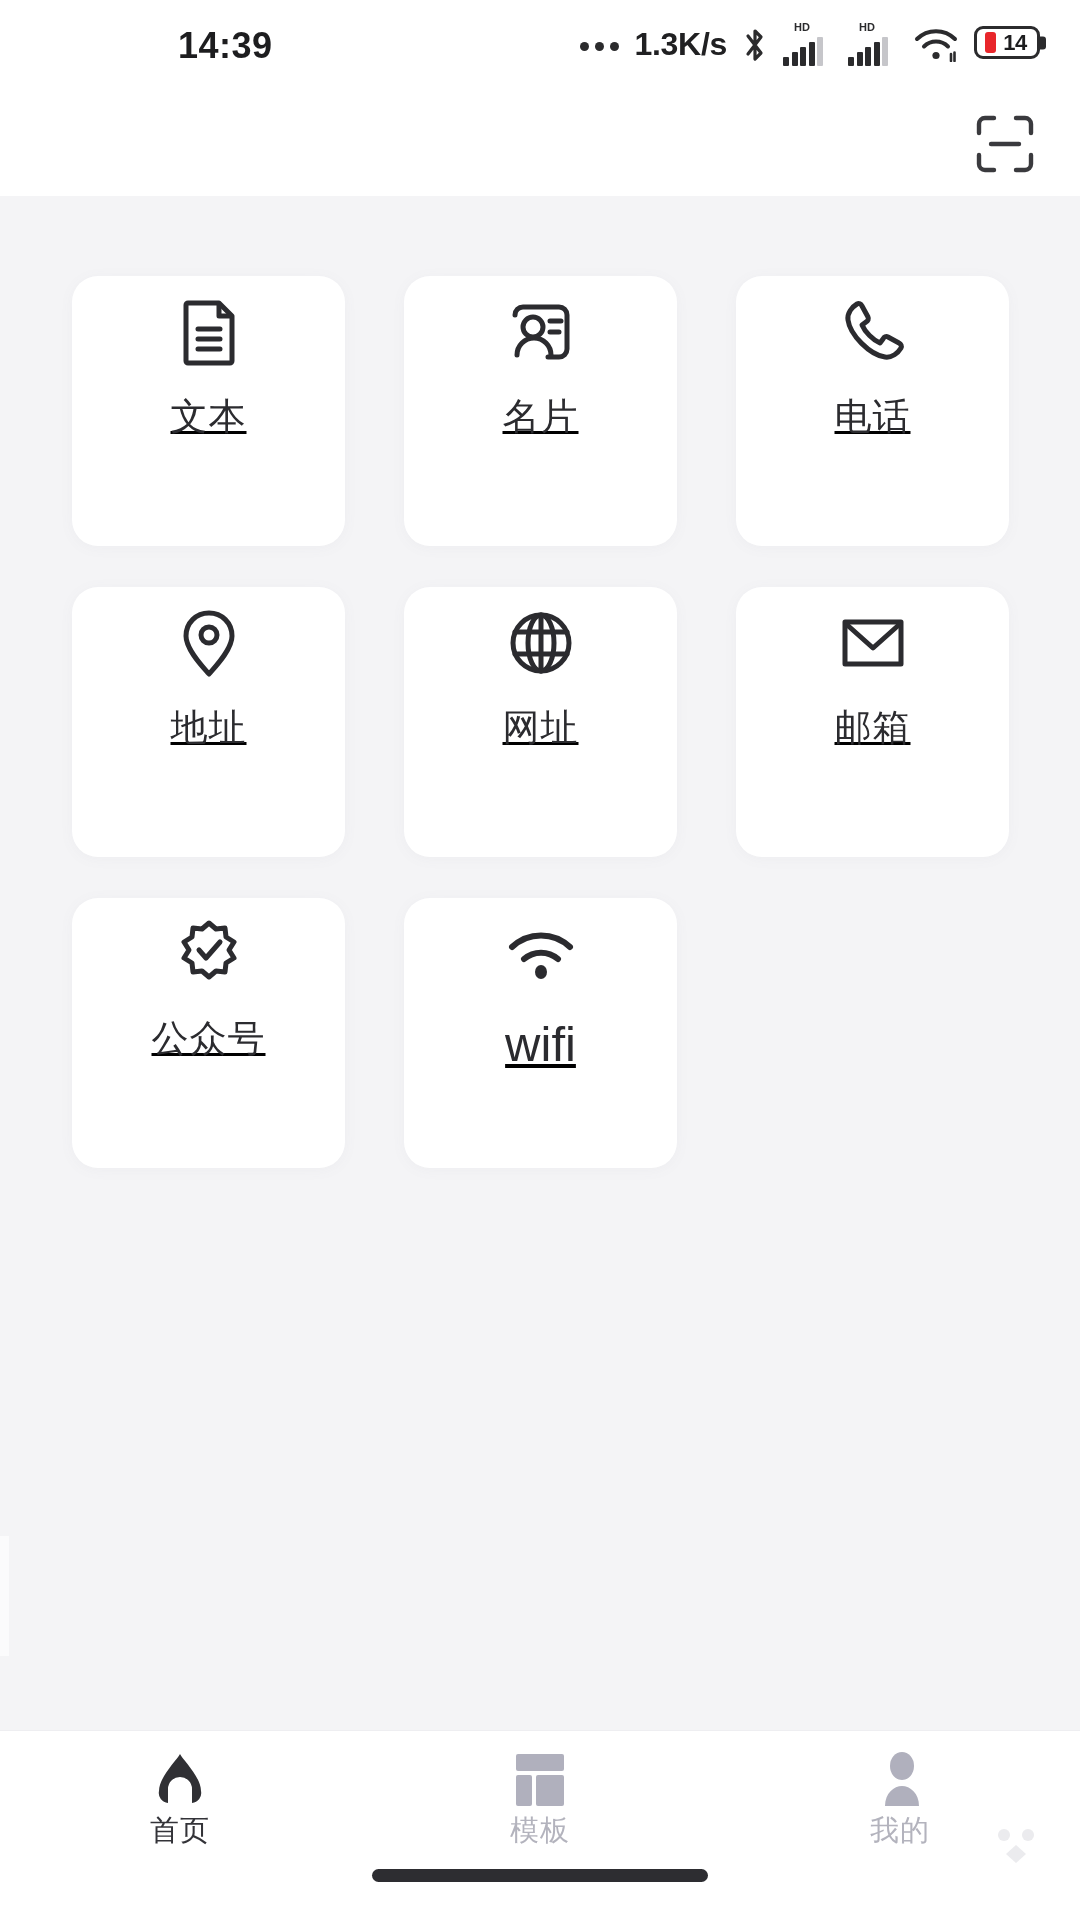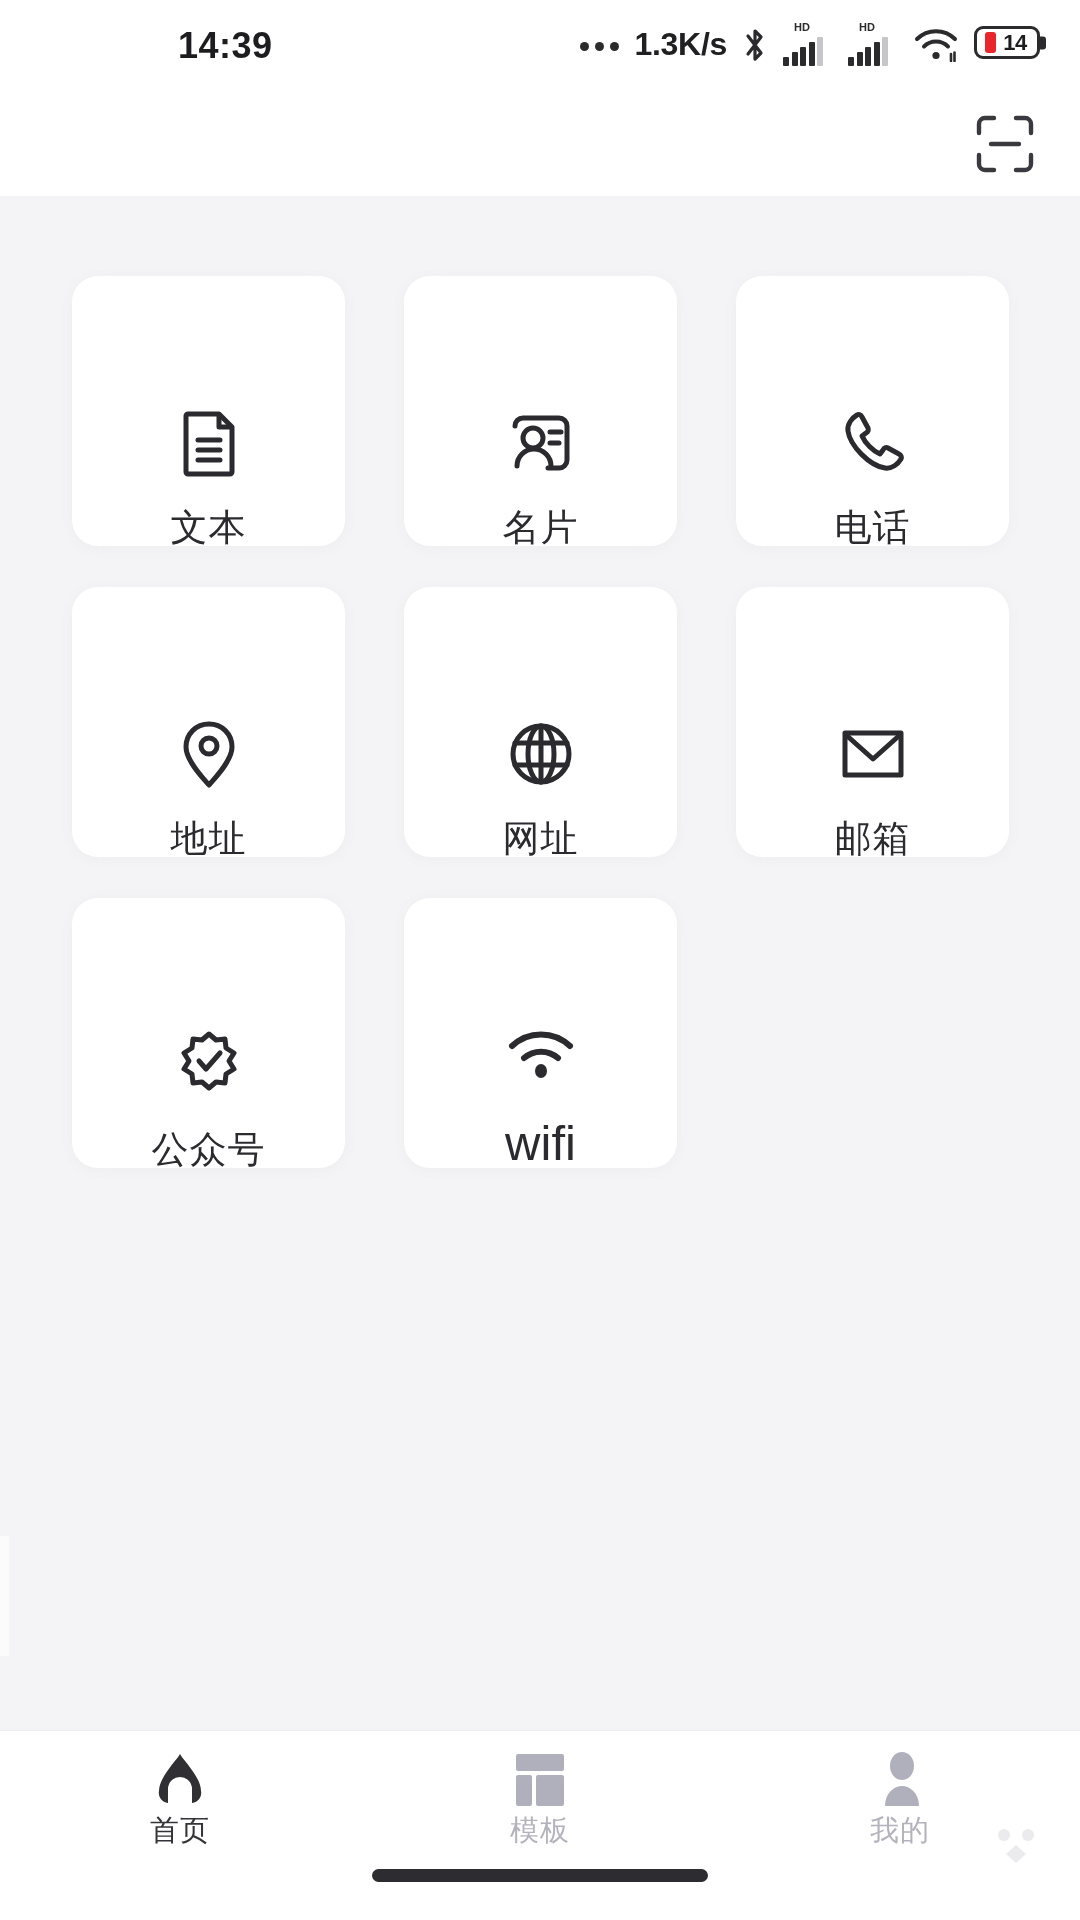--- a/index.html
+++ b/index.html
@@ -88,22 +88,23 @@
   .grid {
     display:grid;
     grid-template-columns:repeat(3, 273px);
     column-gap:59px; row-gap:41px;
     padding-left:72px;
   }
   .card {
     width:273px; height:270px;
     background:#ffffff; border-radius:26px;
     display:flex; flex-direction:column;
-    align-items:center; justify-content:flex-end;
+    align-items:center; justify-content:flex-start;
     box-shadow:0 2px 14px rgba(120,120,135,.05);
+    text-decoration:underline;
   }
   .card .ico {
     height:112px; display:flex; align-items:center; justify-content:center;
   }
   .card .lbl {
     margin-top:10px;
     font-size:37px; color:#2b2b2f; letter-spacing:1px; line-height:1;
   }
   .card .lbl.latin { font-size:49px; letter-spacing:0; }
 

